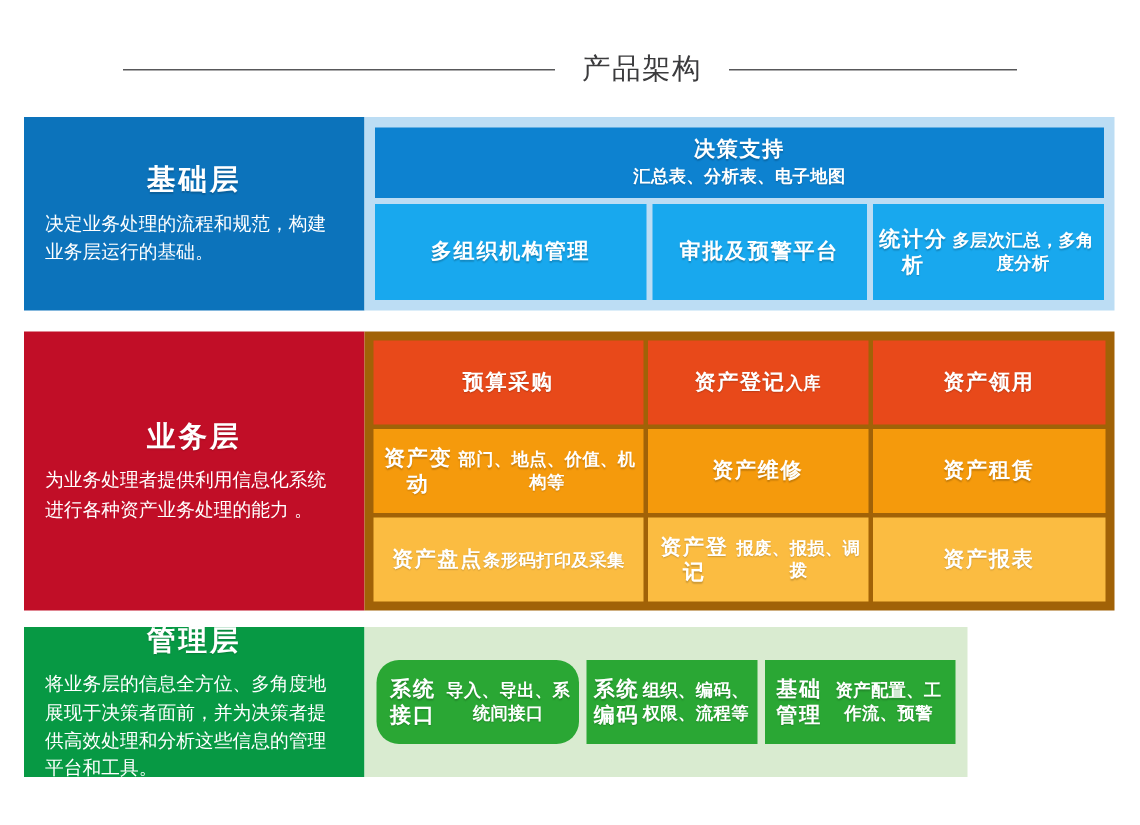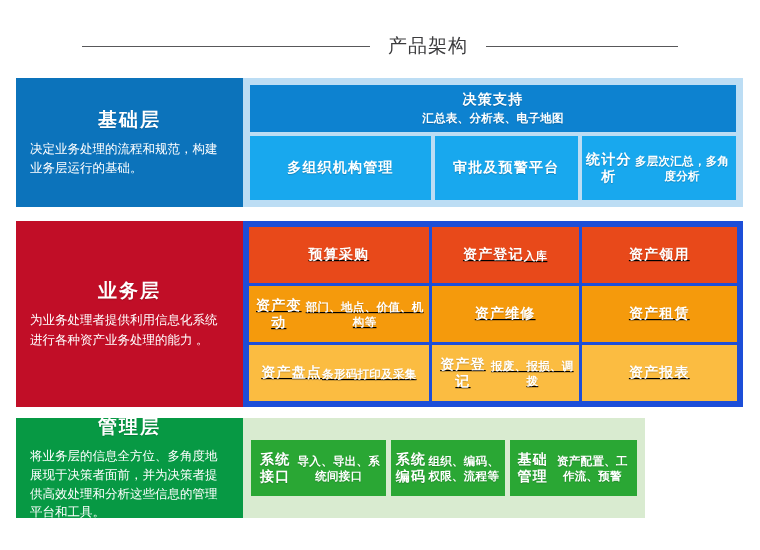--- a/index.html
+++ b/index.html
@@ -131,23 +131,22 @@
     background: #18a8ee;
     flex: 1 1 0;
   }
   .blue-row .cell.wide { flex: 1.18 1 0; }
   .blue-row .cell.mid  { flex: 0.92 1 0; }
 
   
   #band-business { left: 16px; top: 221px; width: 727px; height: 186px; }
   #band-business .band-left { background: #c10e27; }
   #band-business .band-right {
-    background: #1d4ed8;
+    background: #a16207;
     padding: 6px;
-    text-decoration: underline;
   }
   .red-grid {
     flex: 1 1 auto;
     display: flex;
     flex-direction: column;
     gap: 3px;
   }
   .red-grid .grow {
     flex: 1 1 0;
     display: flex;
@@ -170,21 +169,21 @@
     flex-direction: row;
     align-items: center;
     gap: 5px;
     padding: 22px 8px;
   }
   #band-management .band-right .cell {
     background: #2aa734;
     flex: 1 1 0;
     align-self: stretch;
   }
-  #band-management .band-right .cell.g1 { flex: 1.12 1 0; }
+  #band-management .band-right .cell.g1 { flex: 1.12 1 0; border-radius: 15px; }
   #band-management .band-right .cell.g2 { flex: 0.93 1 0; }
   #band-management .band-right .cell.g3 { flex: 1.05 1 0; }
   #band-management .band-left p { line-height: 1.5; }
 </style>
 </head>
 <body>
 
 <div class="title-bar">
   <div class="title-rule left"></div>
   <div class="title-text">产品架构</div>

